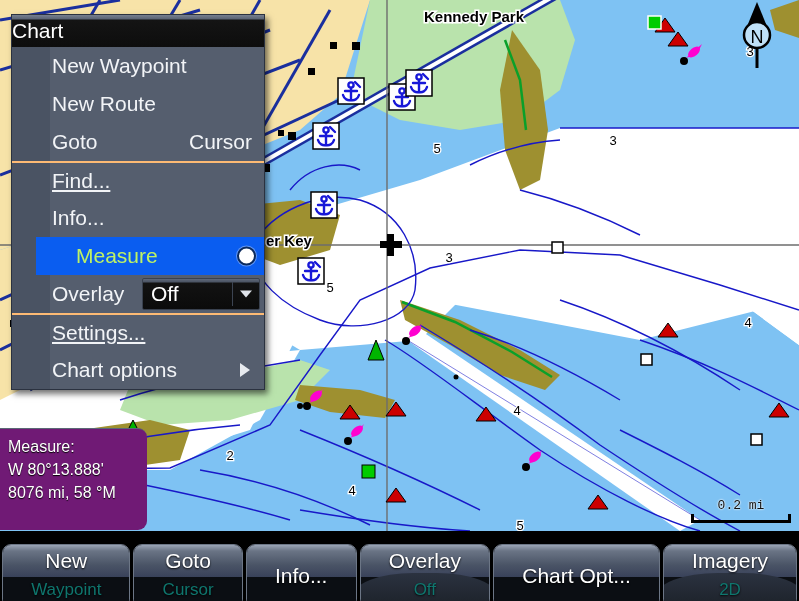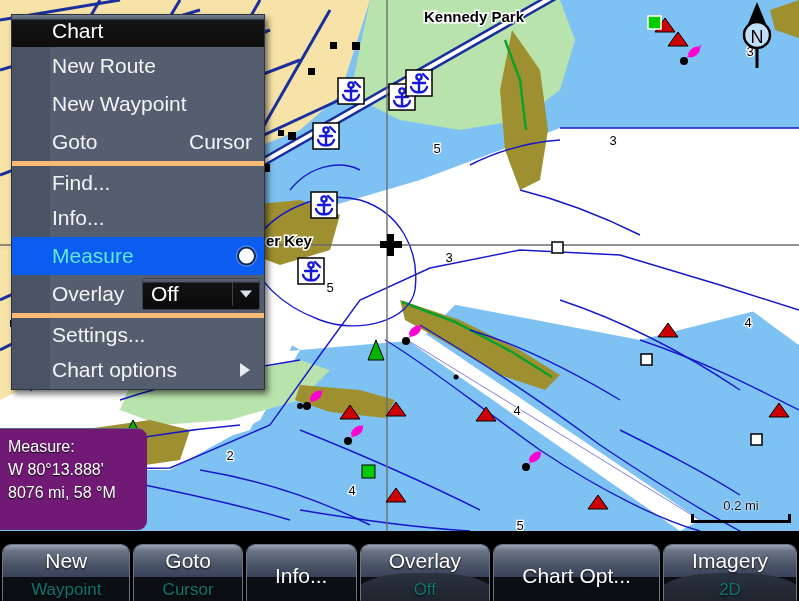--- a/index.html
+++ b/index.html
@@ -19,21 +19,21 @@
 
   
   #north-indicator {
     position: absolute; right: 22px; top: 2px; width: 40px; height: 72px;
   }
   #scale-bar {
     position: absolute; right: 8px; bottom: 8px; width: 100px; text-align: center;
   }
   #scale-bar .scale-label {
     font-size: 13px; color: #111; text-shadow: 0 0 2px #fff, 0 0 2px #fff;
-    line-height: 15px; font-family: Liberation Sans, sans-serif;
+    line-height: 15px; font-family: Liberation Mono, monospace;
   }
   #scale-bar .scale-ruler {
     position: relative; height: 9px; margin-top: 1px;
     border-left: 3px solid #000; border-right: 3px solid #000;
     border-bottom: 3px solid #000;
   }
 
   
   #measure-panel {
     position: absolute; left: 0; top: 428px; width: 147px; height: 102px;
@@ -50,40 +50,40 @@
     position: absolute; left: 11px; top: 14px; width: 254px;
     background: #555e6e;
     border: 1px solid #2b3240;
     box-shadow: 3px 4px 6px rgba(0,0,0,0.55);
     overflow: hidden;
   }
   #menu-title {
     height: 32px; background: #121212;
     background: linear-gradient(to bottom, #767f8f 0px, #5a6374 4px, #141414 5px, #0d0d0d 100%);
     color: #fff; font-size: 21px; line-height: 32px;
-    padding-left: 40px; white-space: nowrap;
+    white-space: nowrap;
   }
   #menu-body { position: relative; background: #555e6e; }
   #menu-gutter {
     position: absolute; left: 0; top: 0; width: 38px; height: 100%;
     background: #4a5363;
   }
   .menu-item {
     position: relative; height: 38px; line-height: 38px;
     padding-left: 40px; padding-right: 10px;
     color: #f2f4f7; font-size: 21px; white-space: nowrap;
     display: flex; align-items: center;
   }
   .menu-item .mi-label { flex: 0 0 auto; }
   .menu-item .mi-value {
     margin-left: auto; color: #f2f4f7; font-size: 21px; padding-right: 2px;
   }
-  .menu-item.sep-above { border-top: 5px solid #fdba74; }
+  .menu-item.sep-above { border-top: 2px solid #fdba74; text-decoration: underline; }
   .menu-item.selected {
-    background: #0a5df0; color: #5eead4;
+    background: #0a5df0; color: #bef264; margin-left: 24px;
   }
   .menu-item.selected .radio-dot {
     position: absolute; right: 8px; top: 50%; transform: translateY(-50%);
     width: 19px; height: 19px; border-radius: 50%;
     background: #fff; border: 2px solid #0a2a5e;
     box-shadow: 0 0 0 1px rgba(255,255,255,0.35);
   }
   .menu-item .submenu-arrow {
     position: absolute; right: 14px; top: 50%; transform: translateY(-50%);
     width: 0; height: 0;
@@ -449,24 +449,24 @@
       <div class="mline">8076 mi, 58 °M</div>
     </div>
   </div>
 
   <div id="context-menu">
     <div id="menu-title">Chart</div>
     <div id="menu-body">
       <div id="menu-gutter"></div>
 
     <div class="menu-item">
+          <span class="mi-label">New Waypoint</span>
+        </div>
+        <div class="menu-item">
           <span class="mi-label">New Route</span>
-        </div>
-        <div class="menu-item">
-          <span class="mi-label">New Waypoint</span>
         </div>
         <div class="menu-item">
           <span class="mi-label">Goto</span>
           <span class="mi-value">Cursor</span>
         </div>
         <div class="menu-item sep-above">
           <span class="mi-label">Find...</span>
         </div>
         <div class="menu-item">
           <span class="mi-label">Info...</span>

